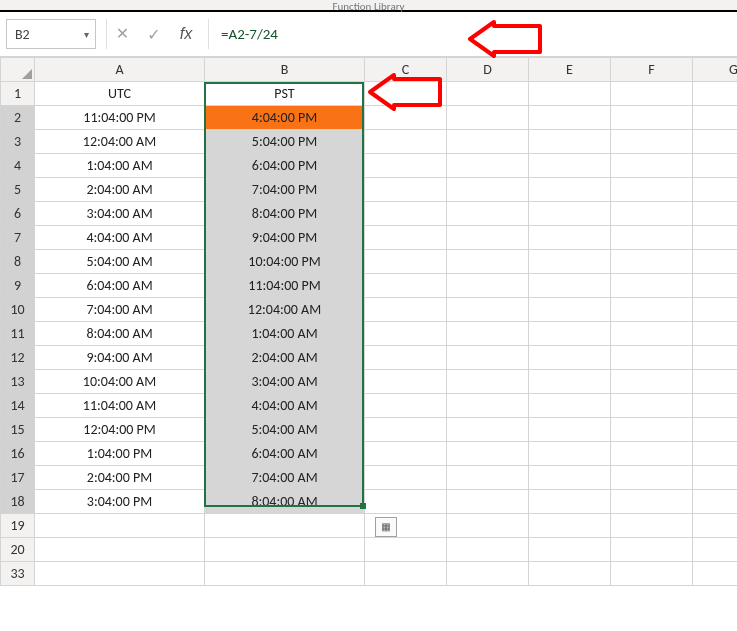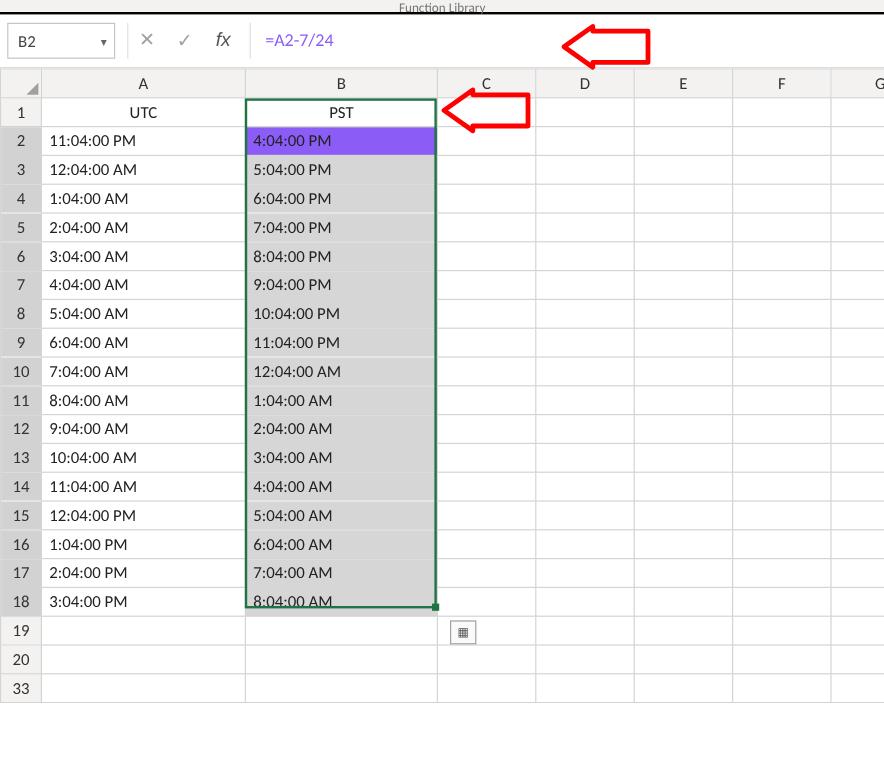--- a/index.html
+++ b/index.html
@@ -60,21 +60,21 @@
   .fx {
     font-style: italic;
     font-family: Liberation Sans, sans-serif;
     color: #555;
     font-size: 16px;
   }
   .formula-input {
     flex: 1;
     padding-left: 12px;
     font-size: 15px;
-    color: #8b5cf6;
+    color: #14532d;
     height: 30px;
     line-height: 30px;
     border-left: 1px solid #e0e0e0;
     margin-left: 6px;
   }
   .grid-wrap {
     position: relative;
     overflow: hidden;
   }
   table.grid {
@@ -106,24 +106,24 @@
     right: 2px;
     bottom: 2px;
     border-style: solid;
     border-width: 0 0 10px 10px;
     border-color: transparent transparent #a0a0a0 transparent;
   }
   col.rowhdr { width: 34px; }
   col.cA { width: 170px; }
   col.cB { width: 160px; }
   col.cC, col.cD, col.cE, col.cF, col.cG { width: 82px; }
-  td.data { text-align: left; color: #222; }
+  td.data { text-align: center; color: #222; }
   td.hdr { text-align: center; font-weight: bold; color: #222; }
   td.sel { background: #d6d6d6; }
-  td.sel.active { background: #8b5cf6; }
+  td.sel.active { background: #f97316; }
   th.selhdr { background: #d2d2d2; }
   th.rowhdr.selrow { background: #d2d2d2; }
   
   .sel-border {
     position: absolute;
     border: 2px solid #217346;
     pointer-events: none;
     left: 204px;
     top: 25px;
     width: 160px;

